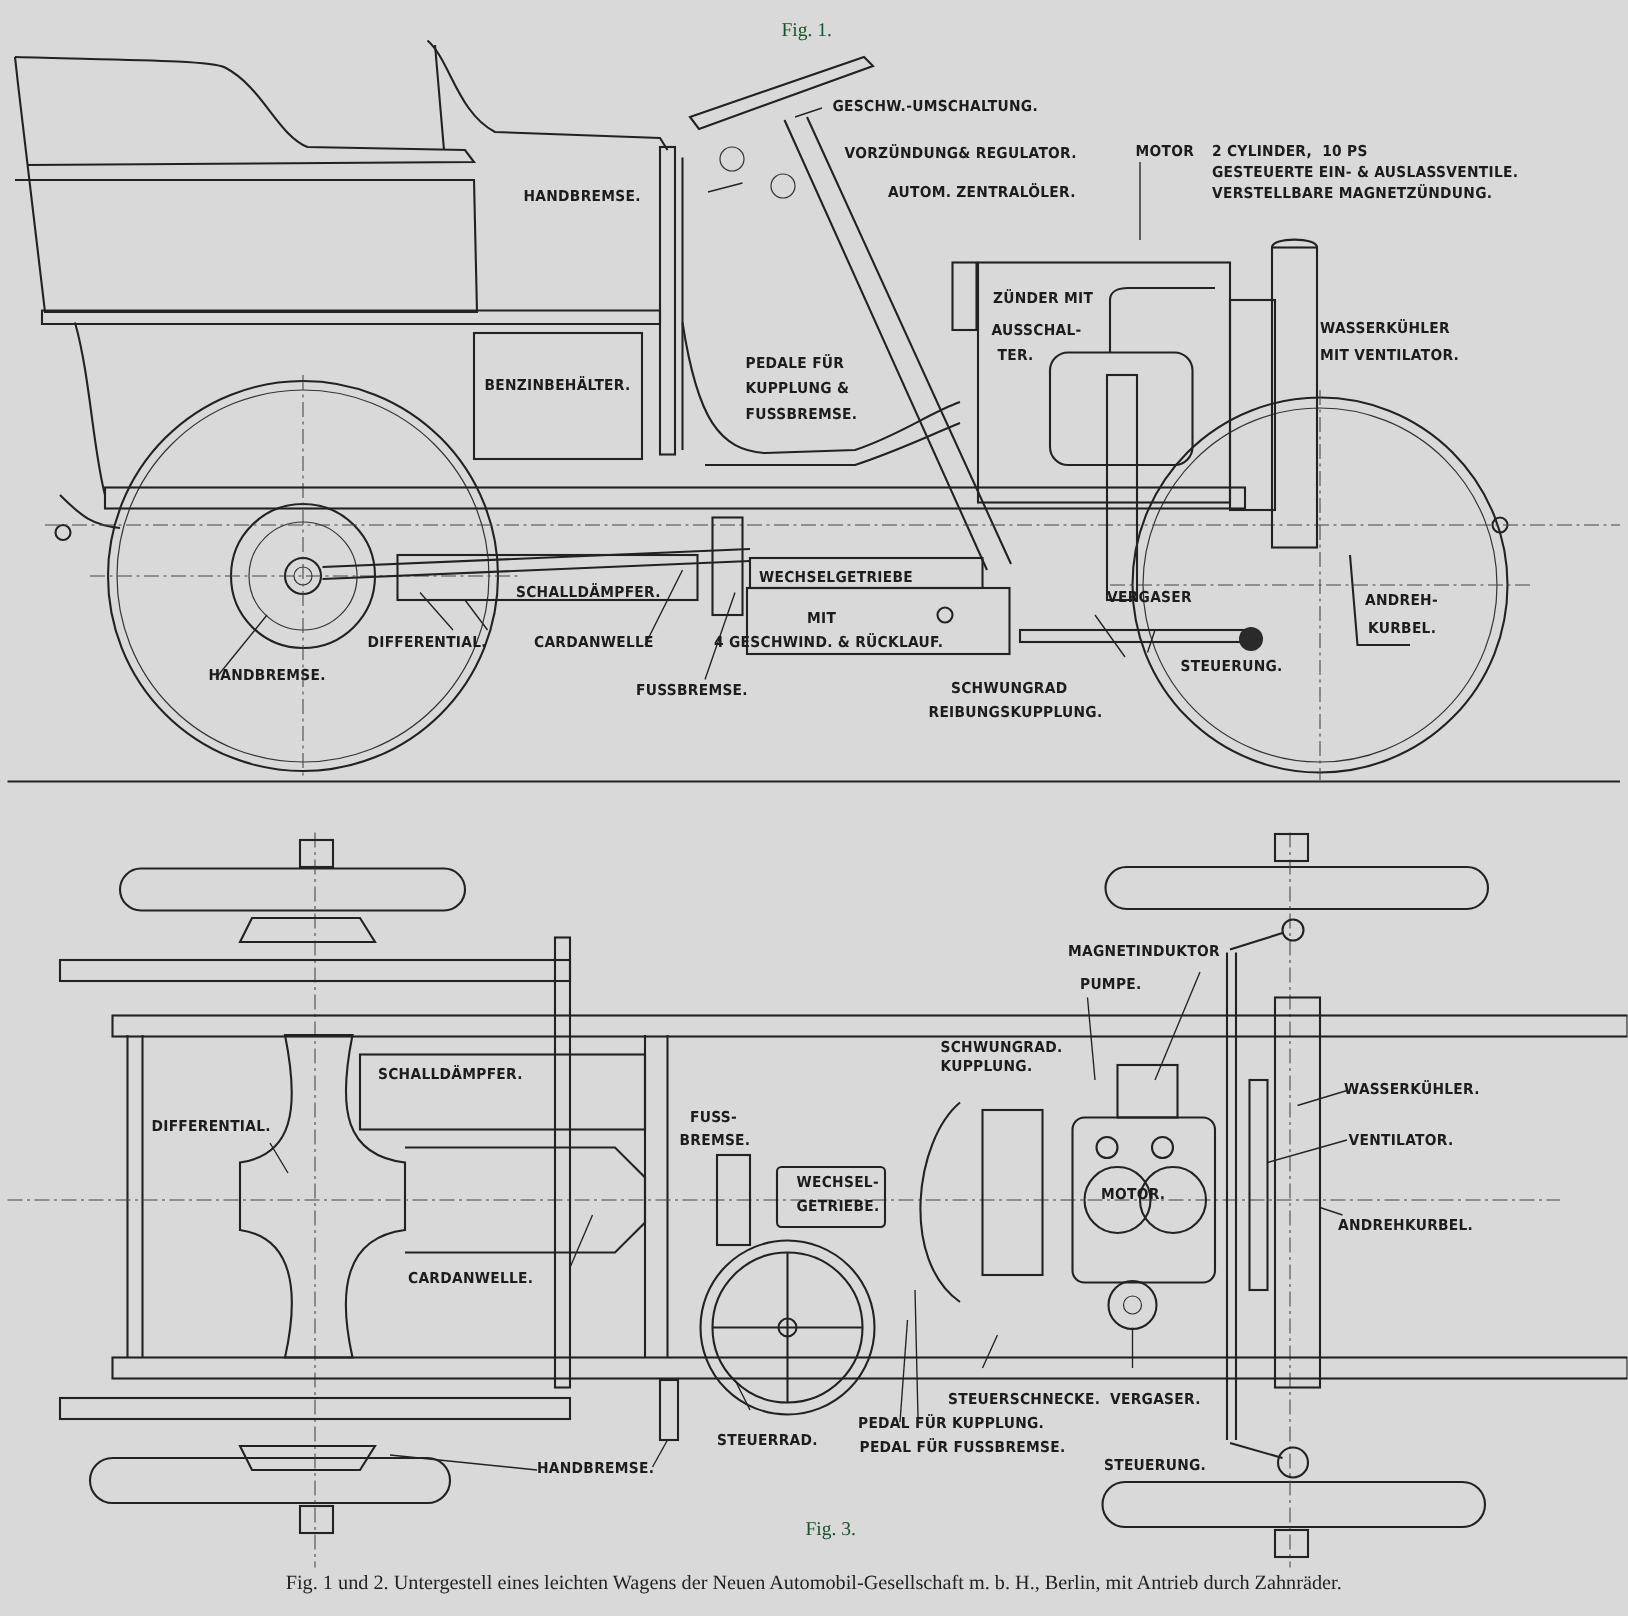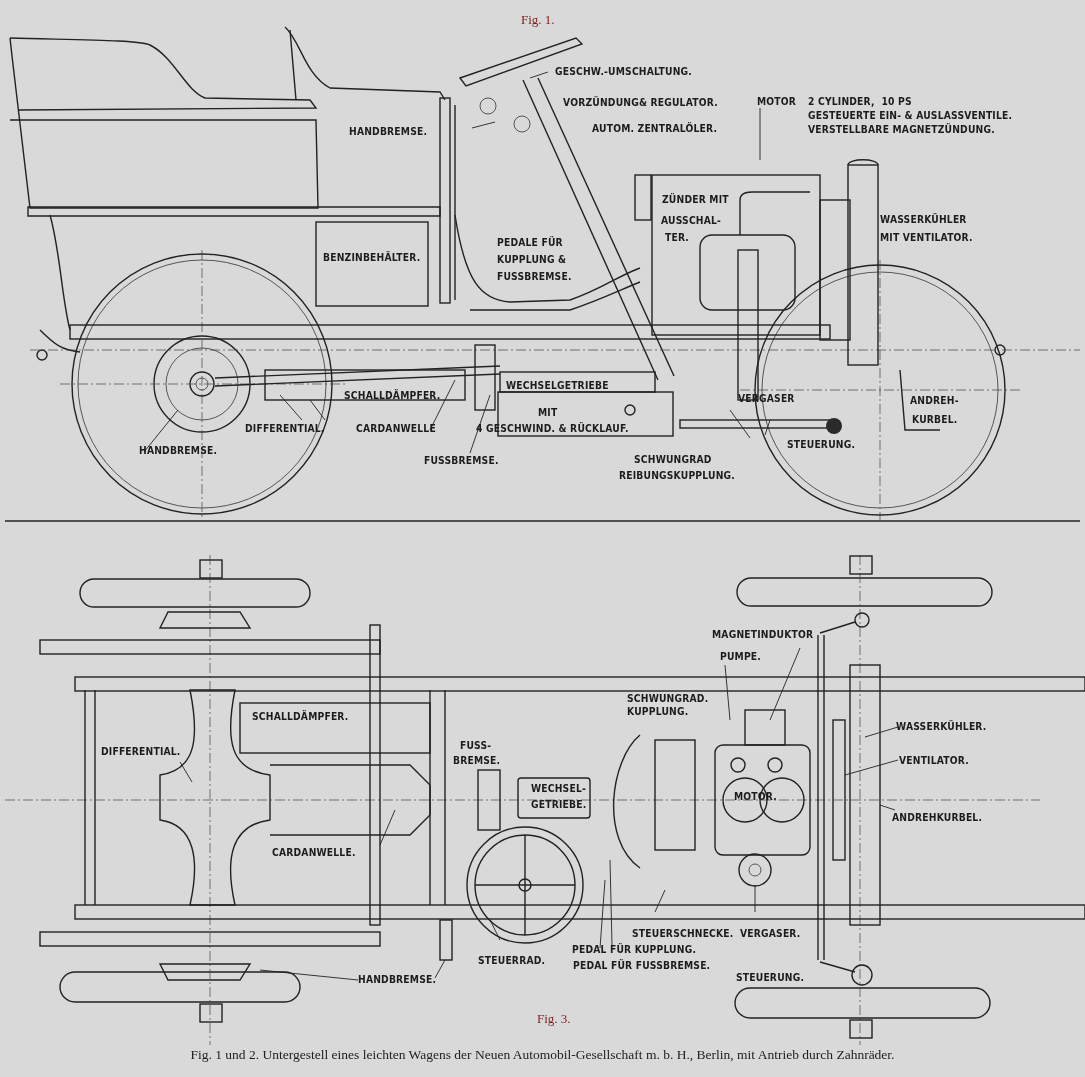--- a/index.html
+++ b/index.html
@@ -1,18 +1,18 @@
 <!DOCTYPE html>
 <html><head>
 <meta charset="utf-8">
 <style>
   html,body{margin:0;padding:0;}
   body{width:1085px;height:1077px;background:#d9d9d9;position:relative;overflow:hidden;
        font-family:"Liberation Sans",sans-serif;color:#1a1a1a;}
-  .fig-title{position:absolute;font-family:"Liberation Serif",serif;font-size:13px;color:#7f1d1d;}
+  .fig-title{position:absolute;font-family:"Liberation Serif",serif;font-size:13px;color:#14532d;}
   .caption{position:absolute;left:0;width:1085px;top:1047px;text-align:center;
        font-family:"Liberation Serif",serif;font-size:13.5px;color:#222;}
   .lbl{position:absolute;font-family:"DejaVu Sans",sans-serif;font-weight:bold;font-size:10px;
        letter-spacing:0.2px;line-height:12px;white-space:pre;color:#1c1c1c;transform:scaleX(0.92);transform-origin:left top;}
   svg{position:absolute;left:0;top:0;}
   .ln{stroke:#222;fill:none;stroke-width:1.4;}
   .thin{stroke:#333;fill:none;stroke-width:0.8;}
   .cl{stroke:#444;fill:none;stroke-width:0.7;stroke-dasharray:10 3 2 3;}
   .lead{stroke:#222;fill:none;stroke-width:0.9;}
   .fill{fill:#2a2a2a;stroke:none;}

